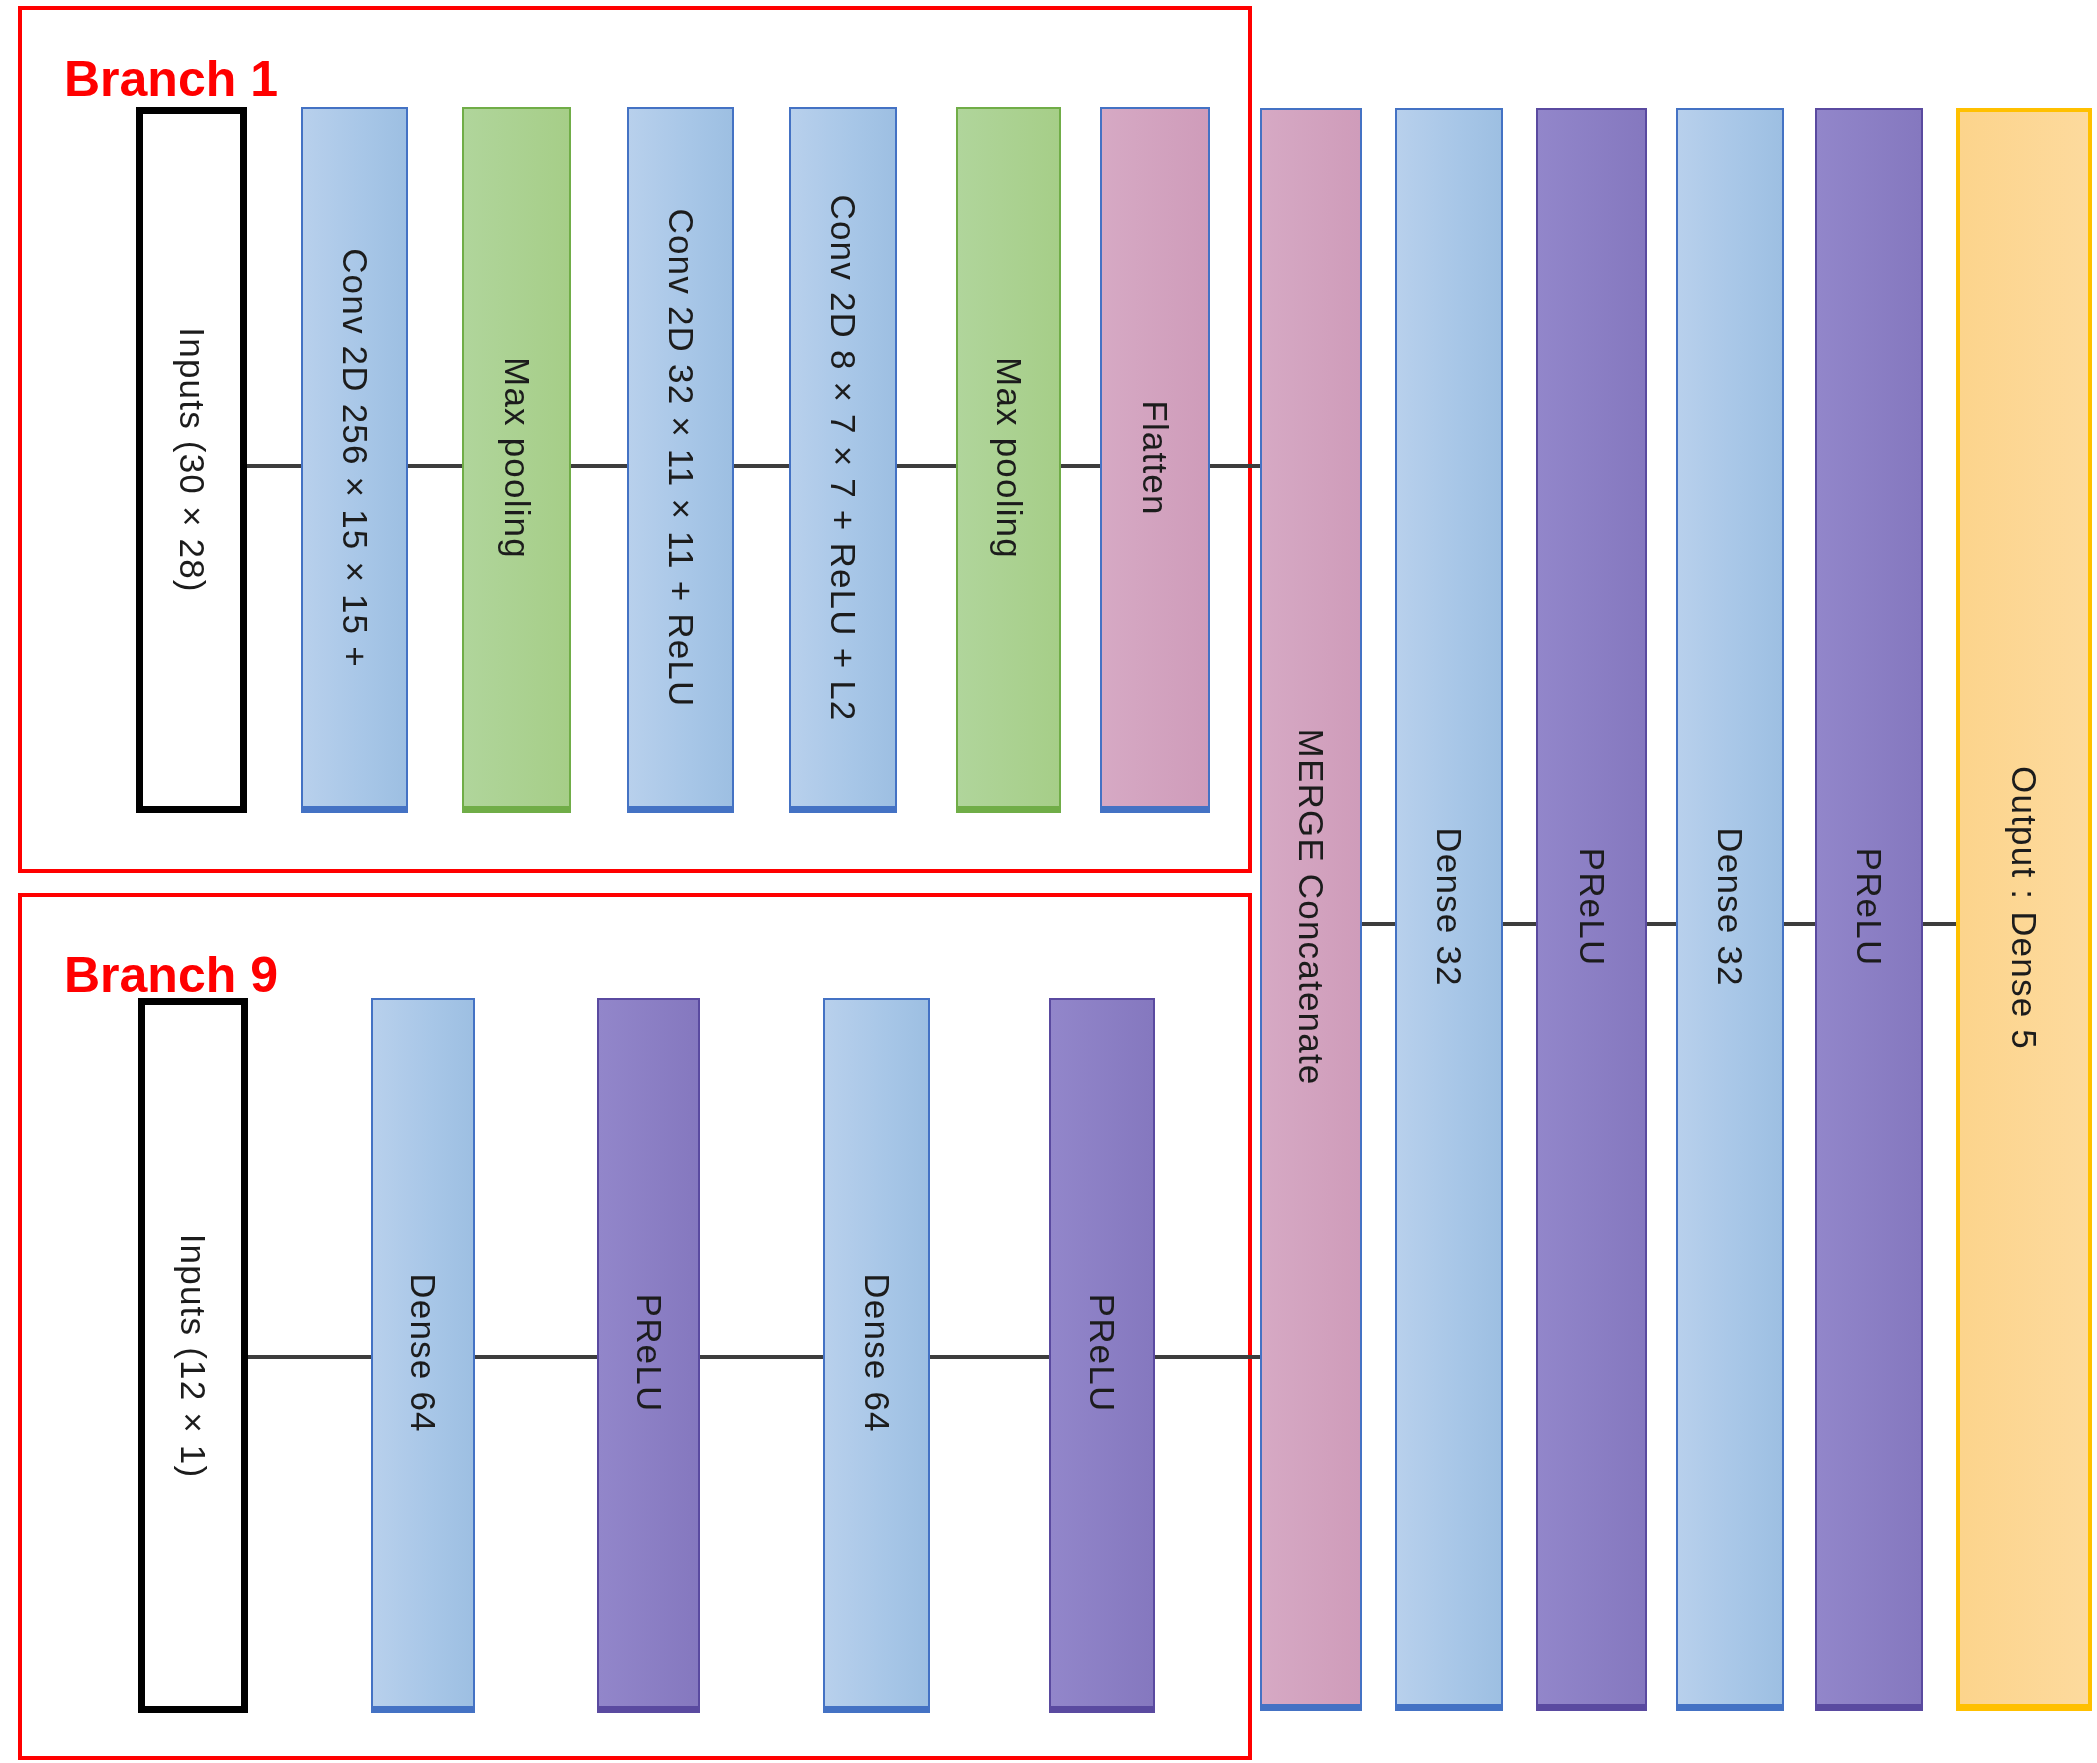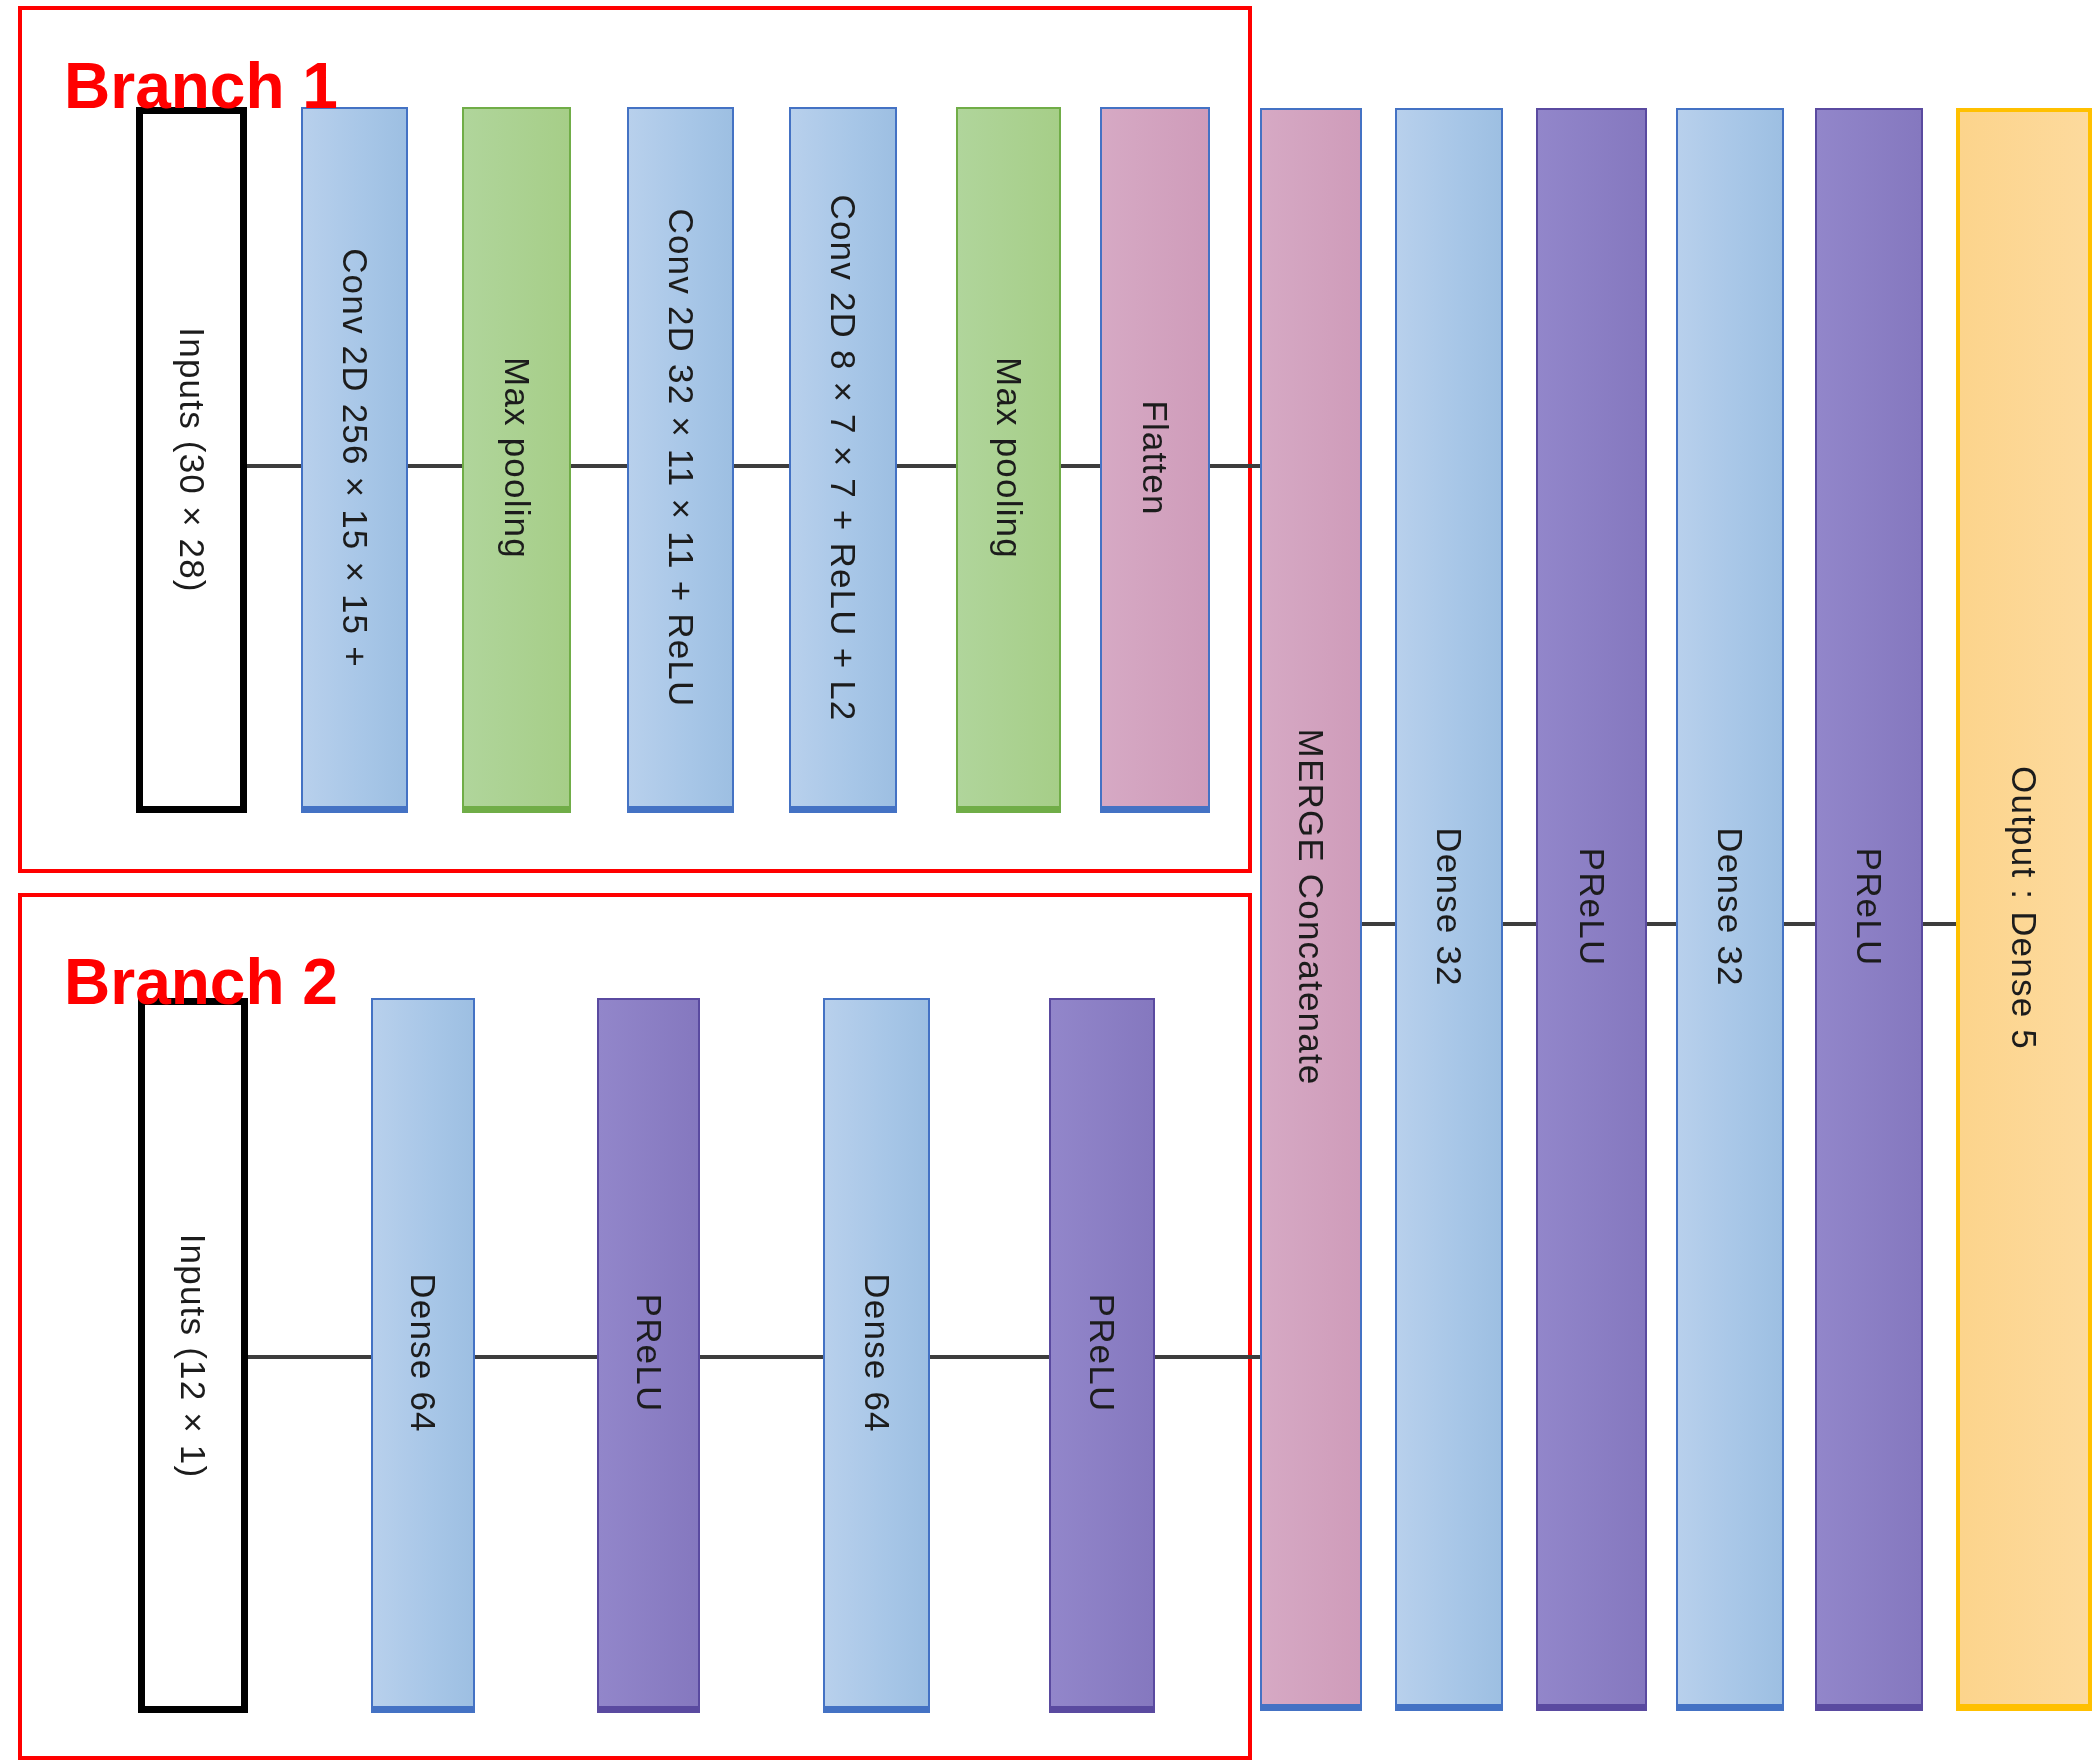--- a/index.html
+++ b/index.html
@@ -15,21 +15,21 @@
     position:absolute;
     border:4.7px solid #FF0000;
     background:transparent;
     box-sizing:border-box;
     z-index:1;
   }
   .branch-label{
     position:absolute;
     color:#FF0000;
     font-weight:bold;
-    font-size:64px;
+    font-size:50px;
     line-height:1;
     z-index:3;
     white-space:nowrap;
   }
   .connector{
     position:absolute;
     height:3.5px;
     background:#3d3d3d;
     z-index:1;
   }
@@ -80,21 +80,21 @@
 </style>
 </head>
 <body>
 
 <div class="canvas">
 
   <div class="frame" style="left:17.5px;top:5.8px;width:1234px;height:867px;"></div>
   <div class="frame" style="left:17.5px;top:893px;width:1234px;height:867px;"></div>
 
   <div class="branch-label" style="left:64px;top:54px;">Branch 1</div>
-  <div class="branch-label" style="left:64px;top:950px;">Branch 2</div>
+  <div class="branch-label" style="left:64px;top:950px;">Branch 9</div>
 
   <div class="connector" style="left:245px;top:464px;width:1025px;"></div>
   <div class="connector" style="left:245px;top:1355px;width:1025px;"></div>
   <div class="connector" style="left:1362px;top:922px;width:597px;"></div>
 
   <div class="bar input-box" style="left:136px;top:107px;width:111px;height:706px;">
     <span class="vlabel">Inputs (30 × 28)</span>
   </div>
   <div class="bar blue" style="left:301px;top:107px;width:107px;height:706px;">
     <span class="vlabel">Conv 2D 256 × 15 × 15 +</span>

